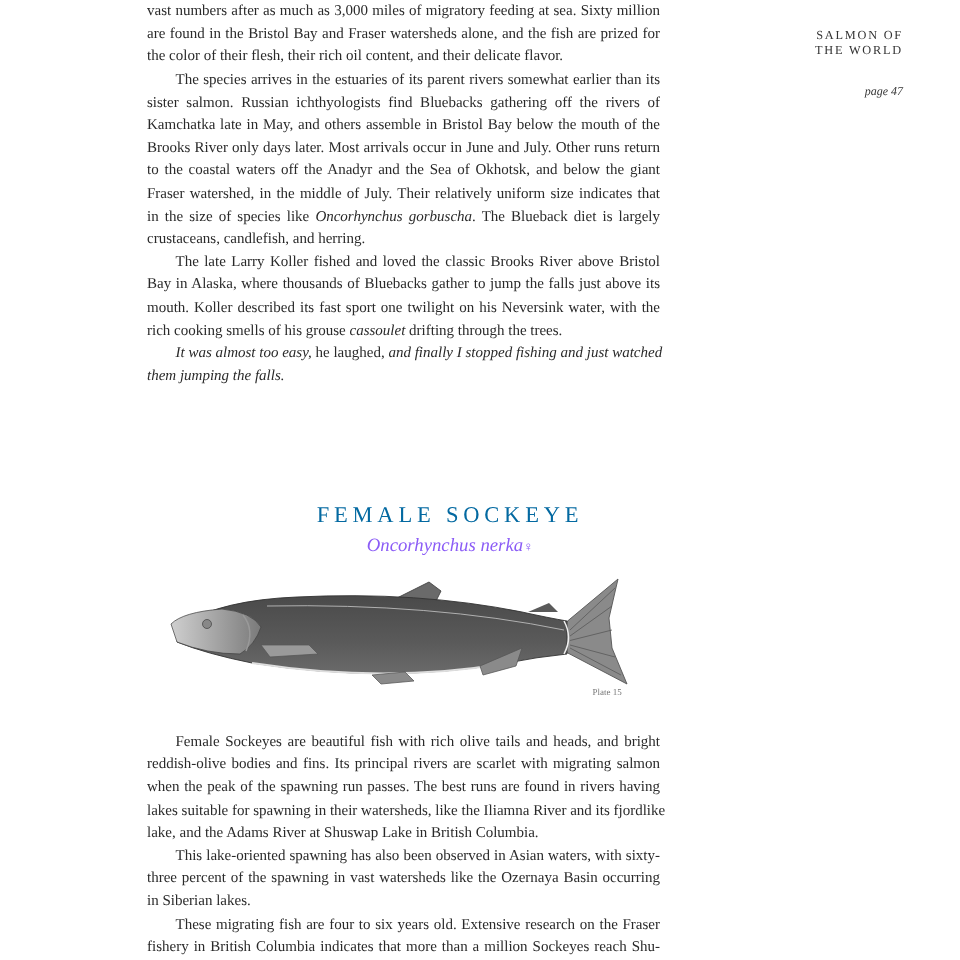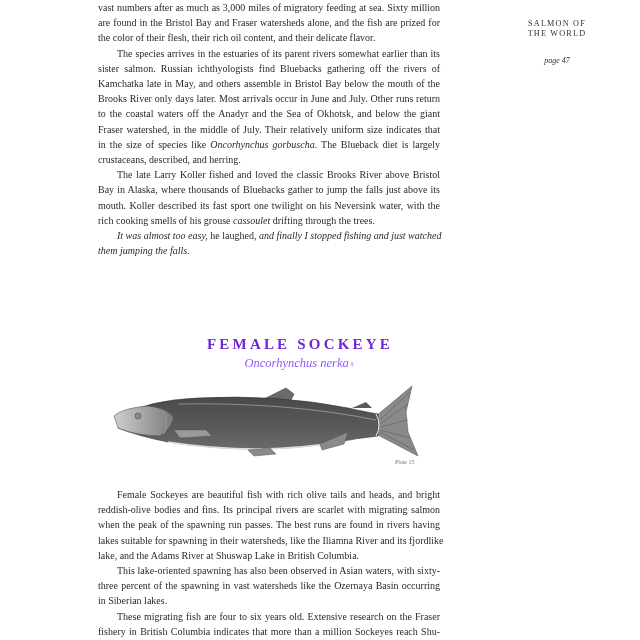--- a/index.html
+++ b/index.html
@@ -4,23 +4,23 @@
   <style>
     html, body { margin:0; padding:0; background:#ffffff; }
     body { width:640px; height:640px; position:relative; overflow:hidden; font-family:"Liberation Serif","DejaVu Serif",serif; color:#2a2a2a; }
     .page { position:absolute; left:0; top:0; width:640px; height:640px; background:#fff; }
     .col { position:absolute; left:98px; width:342px; font-size:10px; line-height:15.2px; text-align:justify; }
     .col .ind { text-indent:19px; }
     .col .ln { display:block; text-align:justify; text-align-last:justify; white-space:nowrap; }
     .col .ln.last { text-align-last:left; }
     .col .ln.ind { padding-left:19px; text-indent:0; }
     .it { font-style:italic; }
-    .running { position:absolute; left:512px; top:19px; width:90px; text-align:center; font-size:8.2px; letter-spacing:1.2px; line-height:10px; color:#333; }
+    .running { position:absolute; left:512px; top:19px; width:90px; text-align:right; font-size:8.2px; letter-spacing:1.2px; line-height:10px; color:#333; }
     .running .pg { font-style:italic; letter-spacing:0; margin-top:17px; font-size:8px; }
-    .plate-title { position:absolute; left:160px; width:280px; text-align:center; top:336px; font-size:15px; letter-spacing:3.2px; color:#6d28d9;font-weight:bold; }
+    .plate-title { position:absolute; left:160px; width:280px; text-align:center; top:336px; font-size:15px; letter-spacing:3.2px; color:#0369a1; }
     .plate-sub { position:absolute; left:160px; width:280px; text-align:center; top:356px; font-size:12.5px; font-style:italic; color:#8b5cf6; }
     .fish { position:absolute; left:108px; top:372px; width:330px; height:105px; }
     .plate-no { position:absolute; left:395px; top:459px; font-size:6px; color:#777; }
   </style>
 </head>
 <body>
 
 <div class="page">
 
   <div class="running">
@@ -33,21 +33,21 @@
     <span class="ln">vast numbers after as much as 3,000 miles of migratory feeding at sea. Sixty million</span>
     <span class="ln">are found in the Bristol Bay and Fraser watersheds alone, and the fish are prized for</span>
     <span class="ln last">the color of their flesh, their rich oil content, and their delicate flavor.</span>
     <span class="ln ind">The species arrives in the estuaries of its parent rivers somewhat earlier than its</span>
     <span class="ln">sister salmon. Russian ichthyologists find Bluebacks gathering off the rivers of</span>
     <span class="ln">Kamchatka late in May, and others assemble in Bristol Bay below the mouth of the</span>
     <span class="ln">Brooks River only days later. Most arrivals occur in June and July. Other runs return</span>
     <span class="ln">to the coastal waters off the Anadyr and the Sea of Okhotsk, and below the giant</span>
     <span class="ln">Fraser watershed, in the middle of July. Their relatively uniform size indicates that</span>
     <span class="ln"><span>in the size of species like</span> <span class="it">Oncorhynchus gorbuscha</span><span>. The Blueback diet is largely</span></span>
-    <span class="ln last">crustaceans, described, and herring.</span>
+    <span class="ln last">crustaceans, candlefish, and herring.</span>
     <span class="ln ind">The late Larry Koller fished and loved the classic Brooks River above Bristol</span>
     <span class="ln">Bay in Alaska, where thousands of Bluebacks gather to jump the falls just above its</span>
     <span class="ln">mouth. Koller described its fast sport one twilight on his Neversink water, with the</span>
     <span class="ln last"><span>rich cooking smells of his grouse</span> <span class="it">cassoulet</span> <span>drifting through the trees.</span></span>
     <span class="ln ind"><span class="it">It was almost too easy,</span> <span>he laughed,</span> <span class="it">and finally I stopped fishing and just watched</span></span>
     <span class="ln last it">them jumping the falls.</span>
   </div>
 
   <div class="plate-title">FEMALE SOCKEYE</div>
   <div class="plate-sub"><span>Oncorhynchus nerka</span><span style="font-style:normal;font-size:9px;">♀</span></div>

